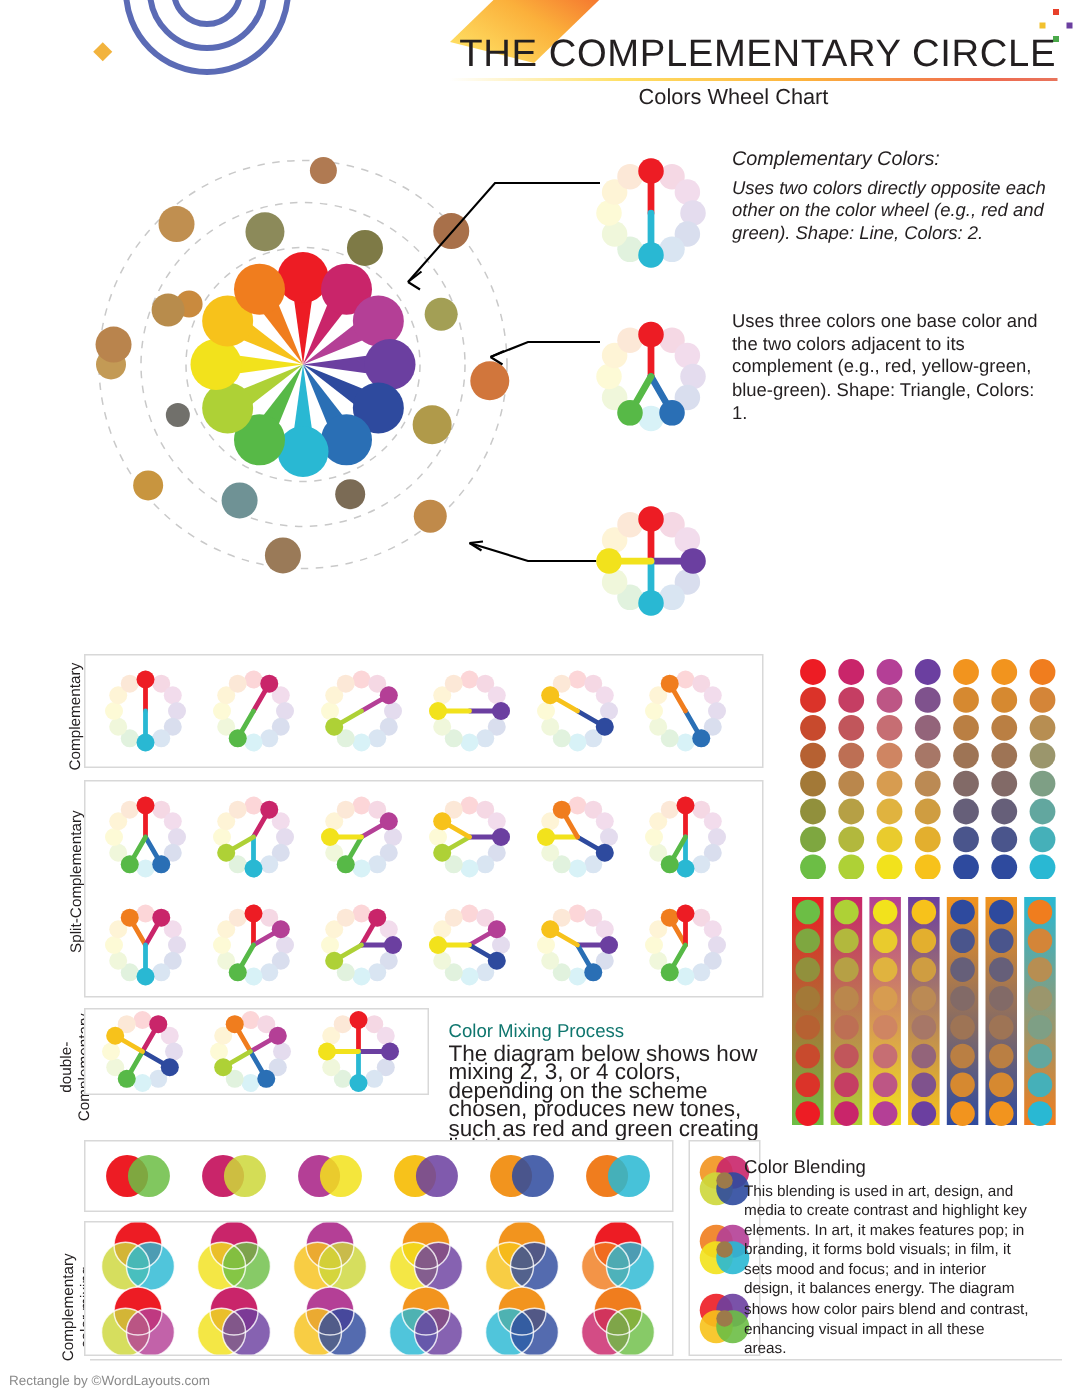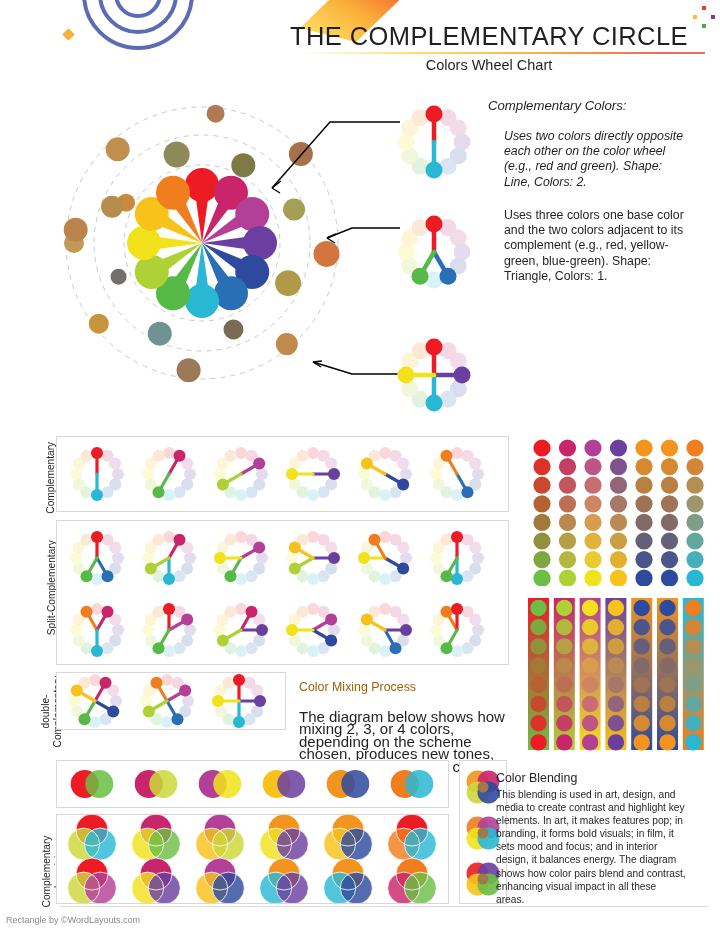--- a/index.html
+++ b/index.html
@@ -6,21 +6,21 @@
   body{
     width:720px;height:932px;background:#ffffff;
     font-family:"Liberation Sans", sans-serif;
     color:#231f20; position:relative; overflow:hidden;
   }
   .page{position:absolute;inset:0;}
 
   
   .hdr-title{
     position:absolute; left:274px; top:22px; width:430px;
-    text-align:center; font-size:25.5px; letter-spacing:.4px;
+    text-align:right; font-size:25.5px; letter-spacing:.4px;
     color:#231f20; font-weight:400; white-space:nowrap;
   }
   .hdr-rule{
     position:absolute; left:300px; top:52px; width:405px; height:2px;
     background:linear-gradient(90deg,#ffffff 0%,#ffe066 28%,#fdb33d 58%,#ef6b4f 88%,#e8745c 100%);
   }
   .hdr-sub{
     position:absolute; left:274px; top:57px; width:430px;
     text-align:center; font-size:14.5px; color:#231f20;
   }
@@ -32,35 +32,35 @@
   }
   .deco-dots{position:absolute;left:690px;top:4px;}
 
   
   .wheel-main{position:absolute;left:34px;top:78px;}
   .legend{position:absolute;left:400px;top:98px;width:300px;}
   .legend-row{position:relative;margin-bottom:15px;}
   .legend-row .mini{position:absolute;left:-8px;top:2px;}
   .legend-txt{margin-left:88px;}
   .legend-h{font-size:13.2px;color:#231f20;margin:0 0 5px 0;font-weight:400;}
-  .legend-b{font-size:12.3px;line-height:15.2px;color:#231f20;margin:16px;}
+  .legend-b{font-size:12.3px;line-height:15.2px;color:#231f20;margin:0;}
   .arrows{position:absolute;left:0;top:0;pointer-events:none;}
 
   
   .panel{
     position:absolute;border:1px solid #d8d8d8;background:#fff;box-sizing:border-box;
   }
   .vlabel{
     position:absolute; transform:rotate(-90deg);
     transform-origin:center center; white-space:nowrap;
     font-size:10.2px; color:#231f20; text-align:center; line-height:11.5px;
   }
 
   .mix-head{position:absolute;left:299px;top:680px;width:215px;}
-  .mix-h{font-size:12.4px;margin:0 0 17px 0;font-weight:400;color:#a16207;}
+  .mix-h{font-size:12.4px;margin:0 0 3px 0;font-weight:400;color:#0f766e;}
   .mix-b{font-size:15px;line-height:12.4px;margin:0;color:#231f20;}
 
   .blend-head{position:absolute;left:496px;top:771px;width:190px;}
   .blend-h{font-size:12.4px;margin:0 0 3px 0;font-weight:400;color:#231f20;}
   .blend-b{font-size:10.2px;line-height:13.1px;margin:0;color:#231f20;}
 
   .dotgrid{position:absolute;left:530px;top:436px;}
   .strips{position:absolute;left:526px;top:596px;}
 
   .footer{

